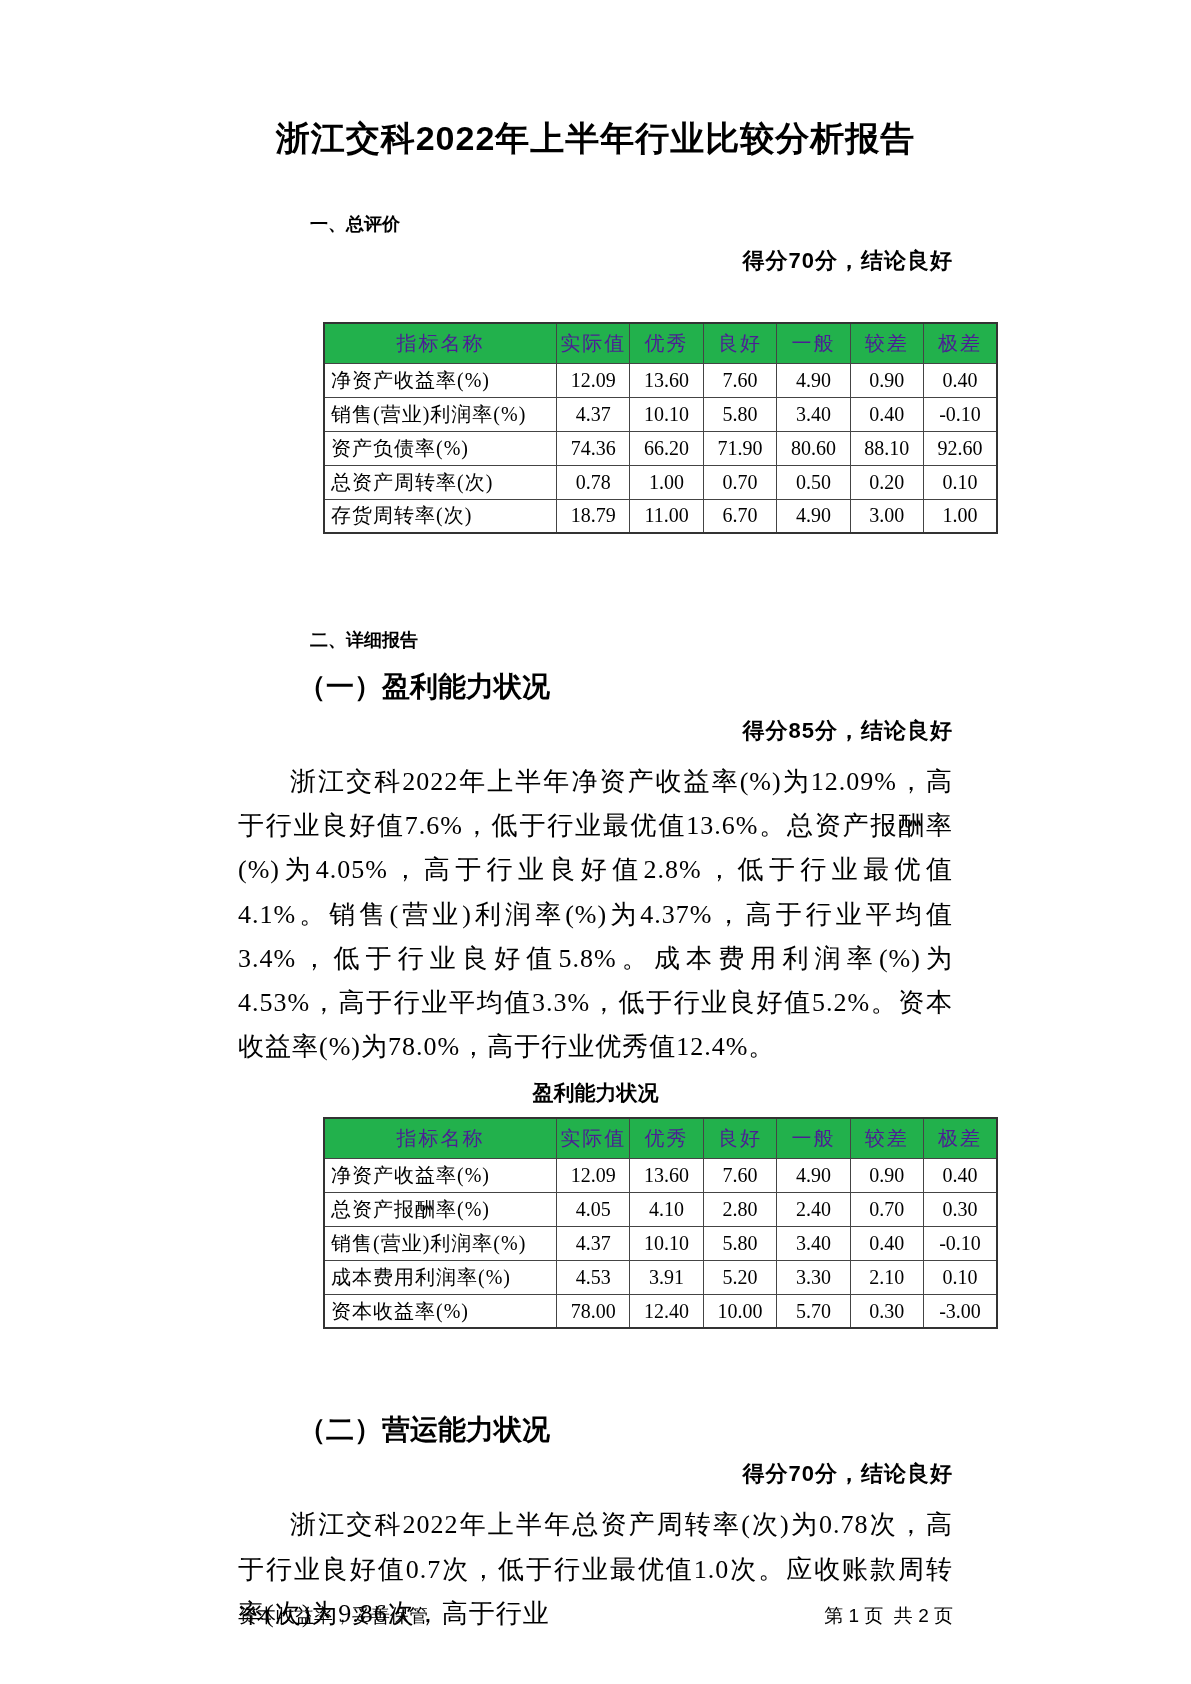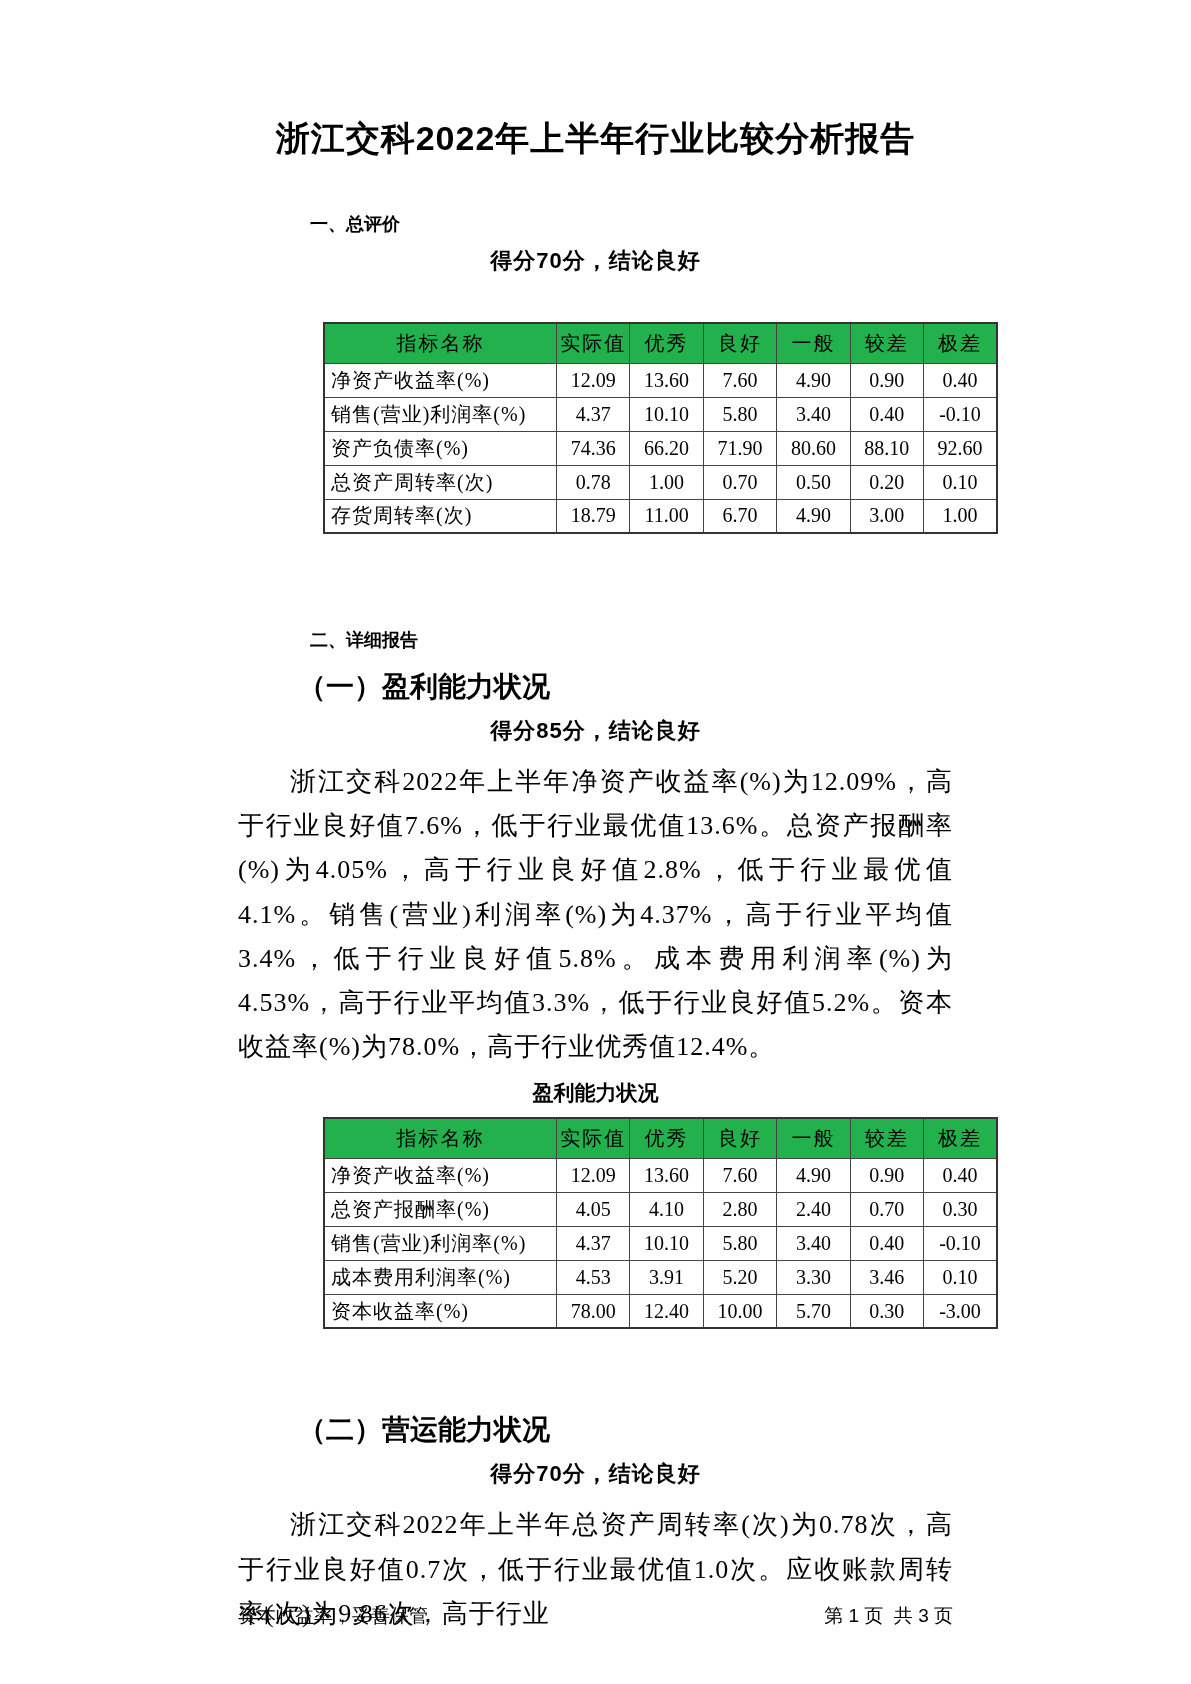--- a/index.html
+++ b/index.html
@@ -34,21 +34,21 @@
   .sub-heading {
     font-family: Liberation Sans, sans-serif;
     font-weight: bold;
     font-size: 28px;
     padding-left: 60px;
     margin-top: 16px;
   }
   .sub2-heading { margin-top: 82px; }
   .score-line {
     margin-top: 10px;
-    text-align: center;
+    text-align: right;
     font-family: "Liberation Sans", "DejaVu Sans", sans-serif;
     font-weight: bold;
     font-size: 22px;
     letter-spacing: 1px;
   }
   .body-para {
     margin-top: 14px;
     font-size: 26px;
     line-height: 1.7;
     letter-spacing: 1px;
@@ -67,21 +67,21 @@
     width: 675px;
     border-collapse: collapse;
     border: 2px solid #333;
     table-layout: fixed;
     font-size: 20px;
   }
   .t1 { margin-top: 46px; }
   .t2 { margin-top: 10px; }
   .cmp-table th {
     background: var(--header-green);
-    color: #000000;
+    color: #4c1d95;
     font-weight: normal;
     height: 40px;
     border: 1px solid #444;
     text-align: center;
     letter-spacing: 2px;
   }
   .cmp-table td {
     height: 34px;
     border: 1px solid #444;
     text-align: center;
@@ -244,21 +244,21 @@
           <td class="num-cell">3.40</td>
           <td class="num-cell">0.40</td>
           <td class="num-cell">-0.10</td>
         </tr>
         <tr>
           <td class="label-cell">成本费用利润率(%)</td>
           <td class="num-cell">4.53</td>
           <td class="num-cell">3.91</td>
           <td class="num-cell">5.20</td>
           <td class="num-cell">3.30</td>
-          <td class="num-cell">3.46</td>
+          <td class="num-cell">2.10</td>
           <td class="num-cell">0.10</td>
         </tr>
         <tr>
           <td class="label-cell">资本收益率(%)</td>
           <td class="num-cell">78.00</td>
           <td class="num-cell">12.40</td>
           <td class="num-cell">10.00</td>
           <td class="num-cell">5.70</td>
           <td class="num-cell">0.30</td>
           <td class="num-cell">-3.00</td>
@@ -267,16 +267,16 @@
   </table>
 
   <div class="sub-heading sub2-heading">（二）营运能力状况</div>
 
   <div class="score-line">得分70分，结论良好</div>
 
   <div class="body-para">浙江交科2022年上半年总资产周转率(次)为0.78次，高于行业良好值0.7次，低于行业最优值1.0次。应收账款周转率(次)为9.86次，高于行业</div>
 
   <div class="footer">
     <span>资本收益率，妥善保管</span>
-    <span>第 1 页  共 3 页</span>
+    <span>第 1 页  共 2 页</span>
   </div>
 
 </div>
 
 </body></html>

